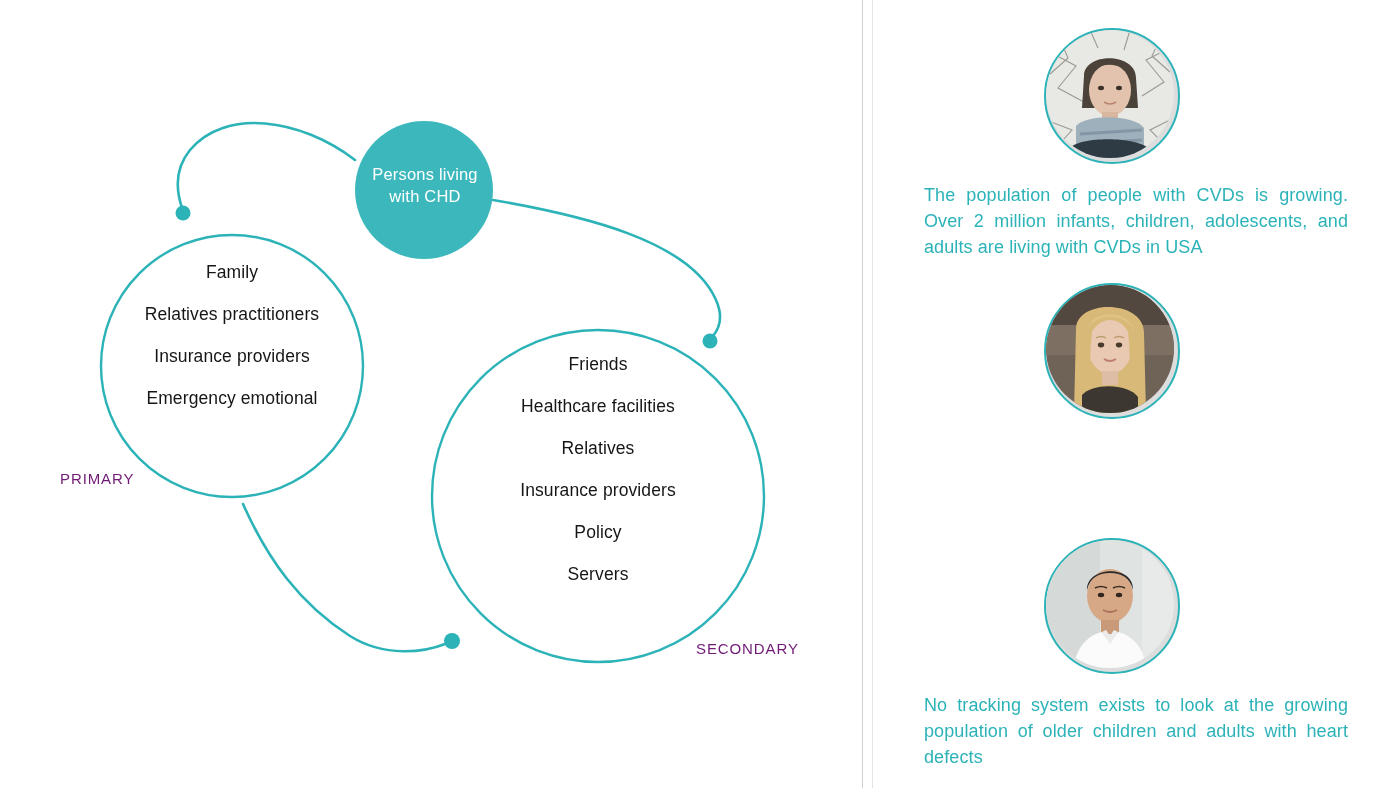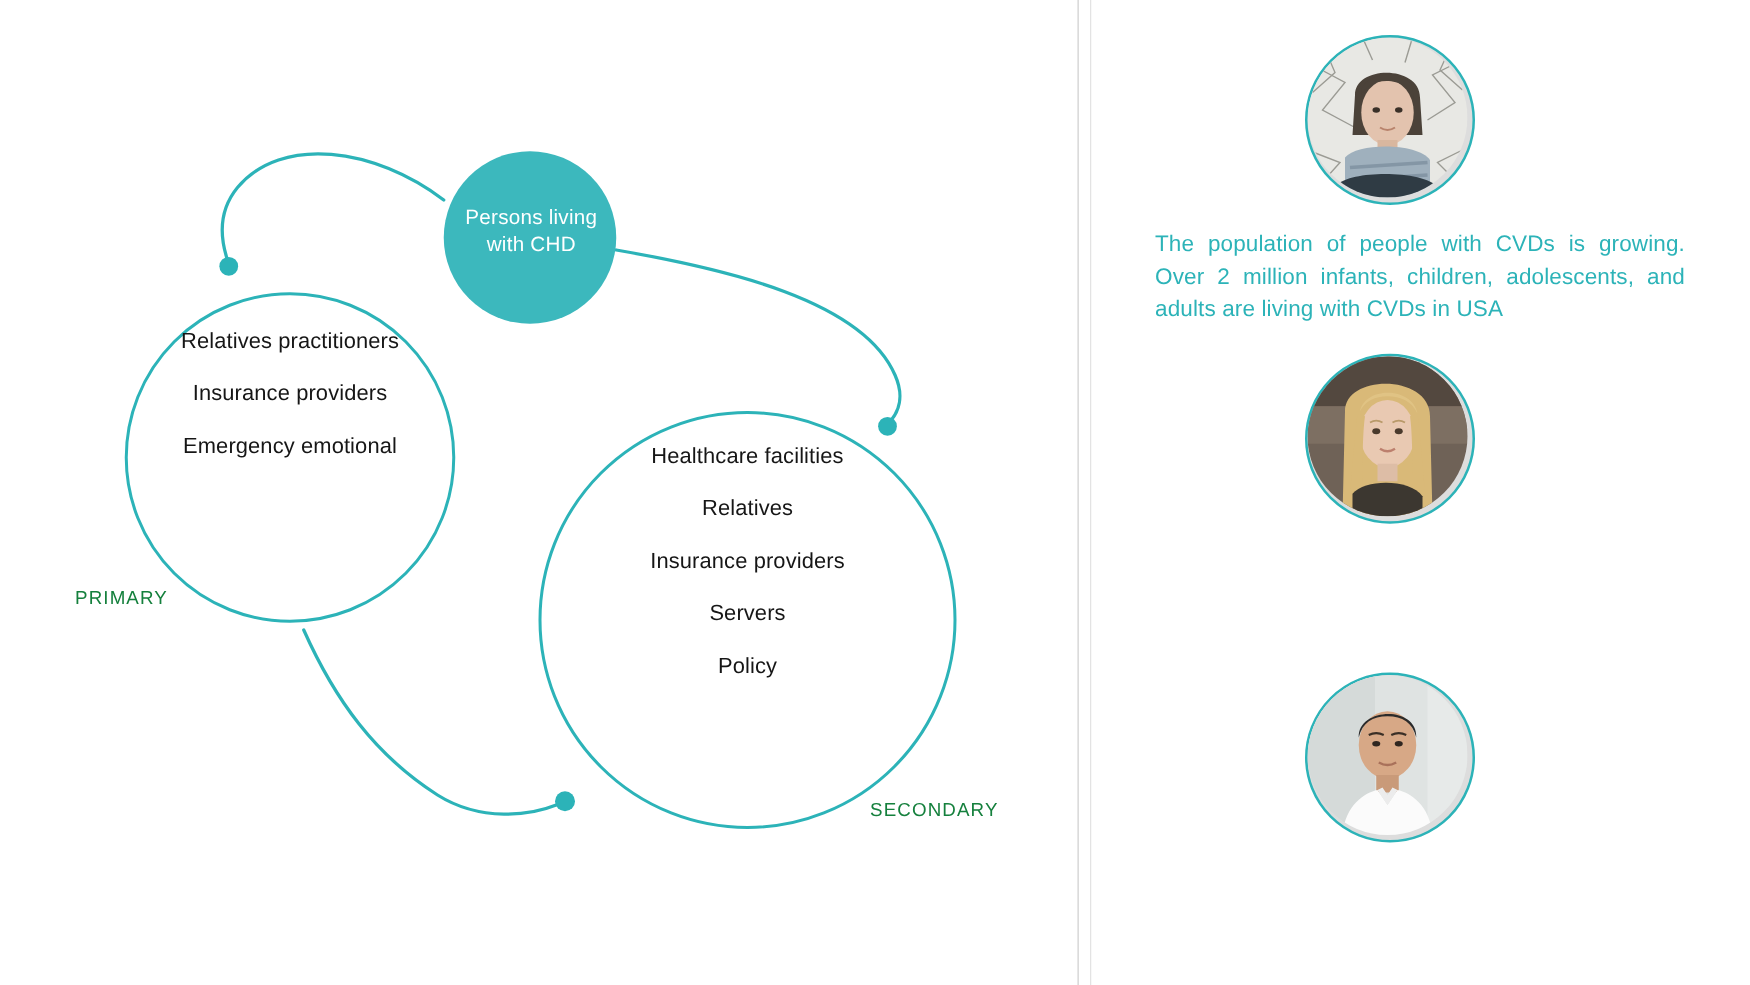--- a/index.html
+++ b/index.html
@@ -73,21 +73,21 @@
 
   #secondary-list {
     left: 468px;
     top: 354px;
     width: 260px;
   }
   #secondary-list .item { margin-bottom: 21px; }
 
   .group-caption {
     position: absolute;
-    color: #15803d;
+    color: #701a75;
     font-size: 15px;
     letter-spacing: 0.9px;
   }
   #primary-caption { left: 60px; top: 470px; }
   #secondary-caption { left: 696px; top: 640px; }
 
   
   #divider-line {
     position: absolute;
     left: 862px;
@@ -170,31 +170,33 @@
       <circle cx="232" cy="366" r="131" fill="none" stroke="#2cb3b8" stroke-width="2.4"></circle>
 
       <circle cx="598" cy="496" r="166" fill="none" stroke="#2cb3b8" stroke-width="2.4"></circle>
 
       <circle cx="424" cy="190" r="69" fill="#3cb8bd"></circle>
     </svg>
 
     <div class="node-label" id="central-node-label">Persons living with CHD</div>
 
     <div class="stakeholder-list" id="primary-list">
+      <div class="item">Family</div>
       <div class="item">Relatives practitioners</div>
       <div class="item">Insurance providers</div>
       <div class="item">Emergency emotional</div>
     </div>
 
     <div class="stakeholder-list" id="secondary-list">
+      <div class="item">Friends</div>
       <div class="item">Healthcare facilities</div>
       <div class="item">Relatives</div>
       <div class="item">Insurance providers</div>
+      <div class="item">Policy</div>
       <div class="item">Servers</div>
-      <div class="item">Policy</div>
     </div>
 
     <div class="group-caption" id="primary-caption">PRIMARY</div>
 
     <div class="group-caption" id="secondary-caption">SECONDARY</div>
   </div>
 
   <div id="divider-line"></div>
   <div id="divider-line-2"></div>
 
@@ -304,16 +306,17 @@
               <path d="M57 70 Q64 74 71 70" stroke="#a9715a" stroke-width="1.8" fill="none"></path>
 
               <rect x="55" y="80" width="18" height="14" fill="#c99a79"></rect>
 
               <path d="M28 128 C30 104, 46 94, 56 92 L64 104 L72 92 C82 94, 98 104, 100 128 Z" fill="#fbfbfb"></path>
               <path d="M56 92 L64 104 L72 92 L68 90 L64 96 L60 90 Z" fill="#ececec"></path>
             </g>
           </svg>
         </div>
       </div>
+      <div class="text">No tracking system exists to look at the growing population of older children and adults with heart defects</div>
     </div>
 
   </div>
 </div>
 
 </body></html>

